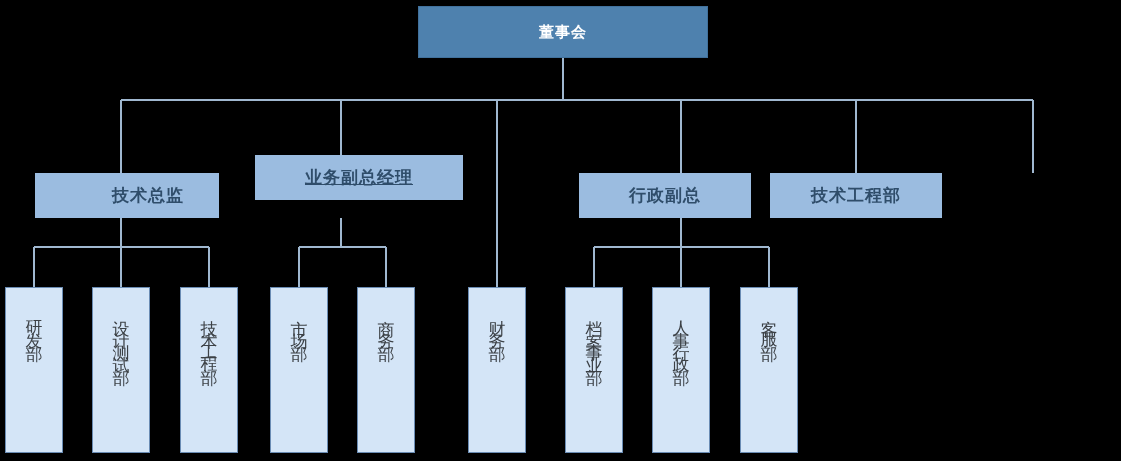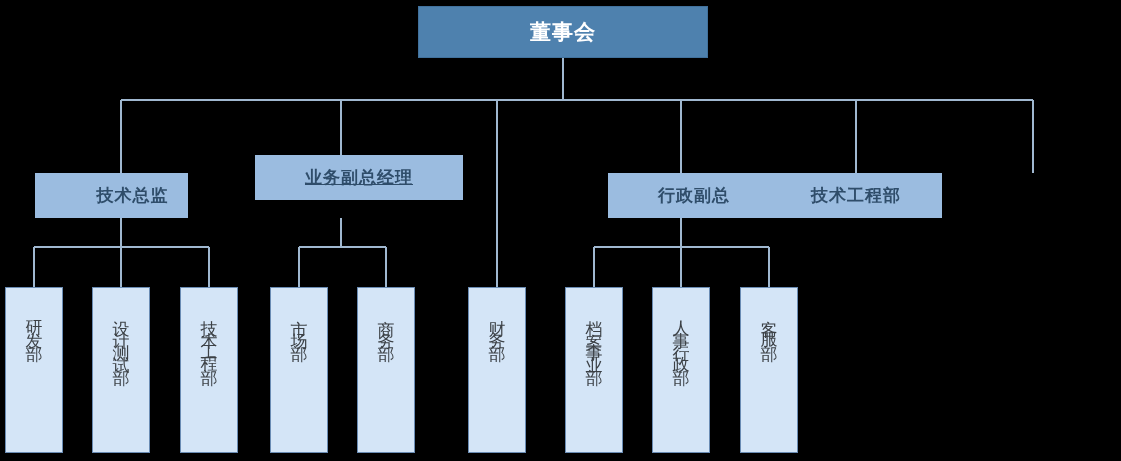--- a/index.html
+++ b/index.html
@@ -32,21 +32,21 @@
     display: flex;
     align-items: center;
     justify-content: center;
     cursor: default;
   }
   .root-node {
     background: #4E81AE;
     border: 1px solid #41719C;
     color: #FFFFFF;
     font-weight: bold;
-    font-size: 21px;
+    font-size: 15px;
     letter-spacing: 1px;
   }
   .l2-node {
     background: #9BBCE0;
     color: #2F4D6A;
     font-weight: bold;
     font-size: 17px;
     letter-spacing: 1px;
   }
   .dept-node {
@@ -76,27 +76,27 @@
     <path d="M497 100 V287"></path>
     <path d="M121 218 V247 M34 247 H209 M34 247 V287 M121 247 V287 M209 247 V287"></path>
     <path d="M341 218 V247 M299 247 H386 M299 247 V287 M386 247 V287"></path>
     <path d="M681 218 V247 M594 247 H769 M594 247 V287 M681 247 V287 M769 247 V287"></path>
   </svg>
 
   <div class="node root-node" style="left:418px; top:6px; width:290px; height:52px;">
     <span>董事会</span>
   </div>
 
-  <div class="node l2-node" style="left:35px; top:173px; width:153px; height:45px;padding-left:42px;">
+  <div class="node l2-node" style="left:35px; top:173px; width:184px; height:45px;padding-left:42px;">
     <span>技术总监</span>
   </div>
   <div class="node l2-node" style="left:255px; top:155px; width:208px; height:45px;text-decoration:underline;">
     <span>业务副总经理</span>
   </div>
-  <div class="node l2-node" style="left:608px; top:173px; width:172px; height:45px;">
+  <div class="node l2-node" style="left:579px; top:173px; width:172px; height:45px;">
     <span>行政副总</span>
   </div>
   <div class="node l2-node" style="left:770px; top:173px; width:172px; height:45px;">
     <span>技术工程部</span>
   </div>
 
   <div class="node dept-node" style="left:5px; top:287px; width:58px; height:166px;">
     <span class="vlabel">研发部</span>
   </div>
   <div class="node dept-node" style="left:92px; top:287px; width:58px; height:166px;">

